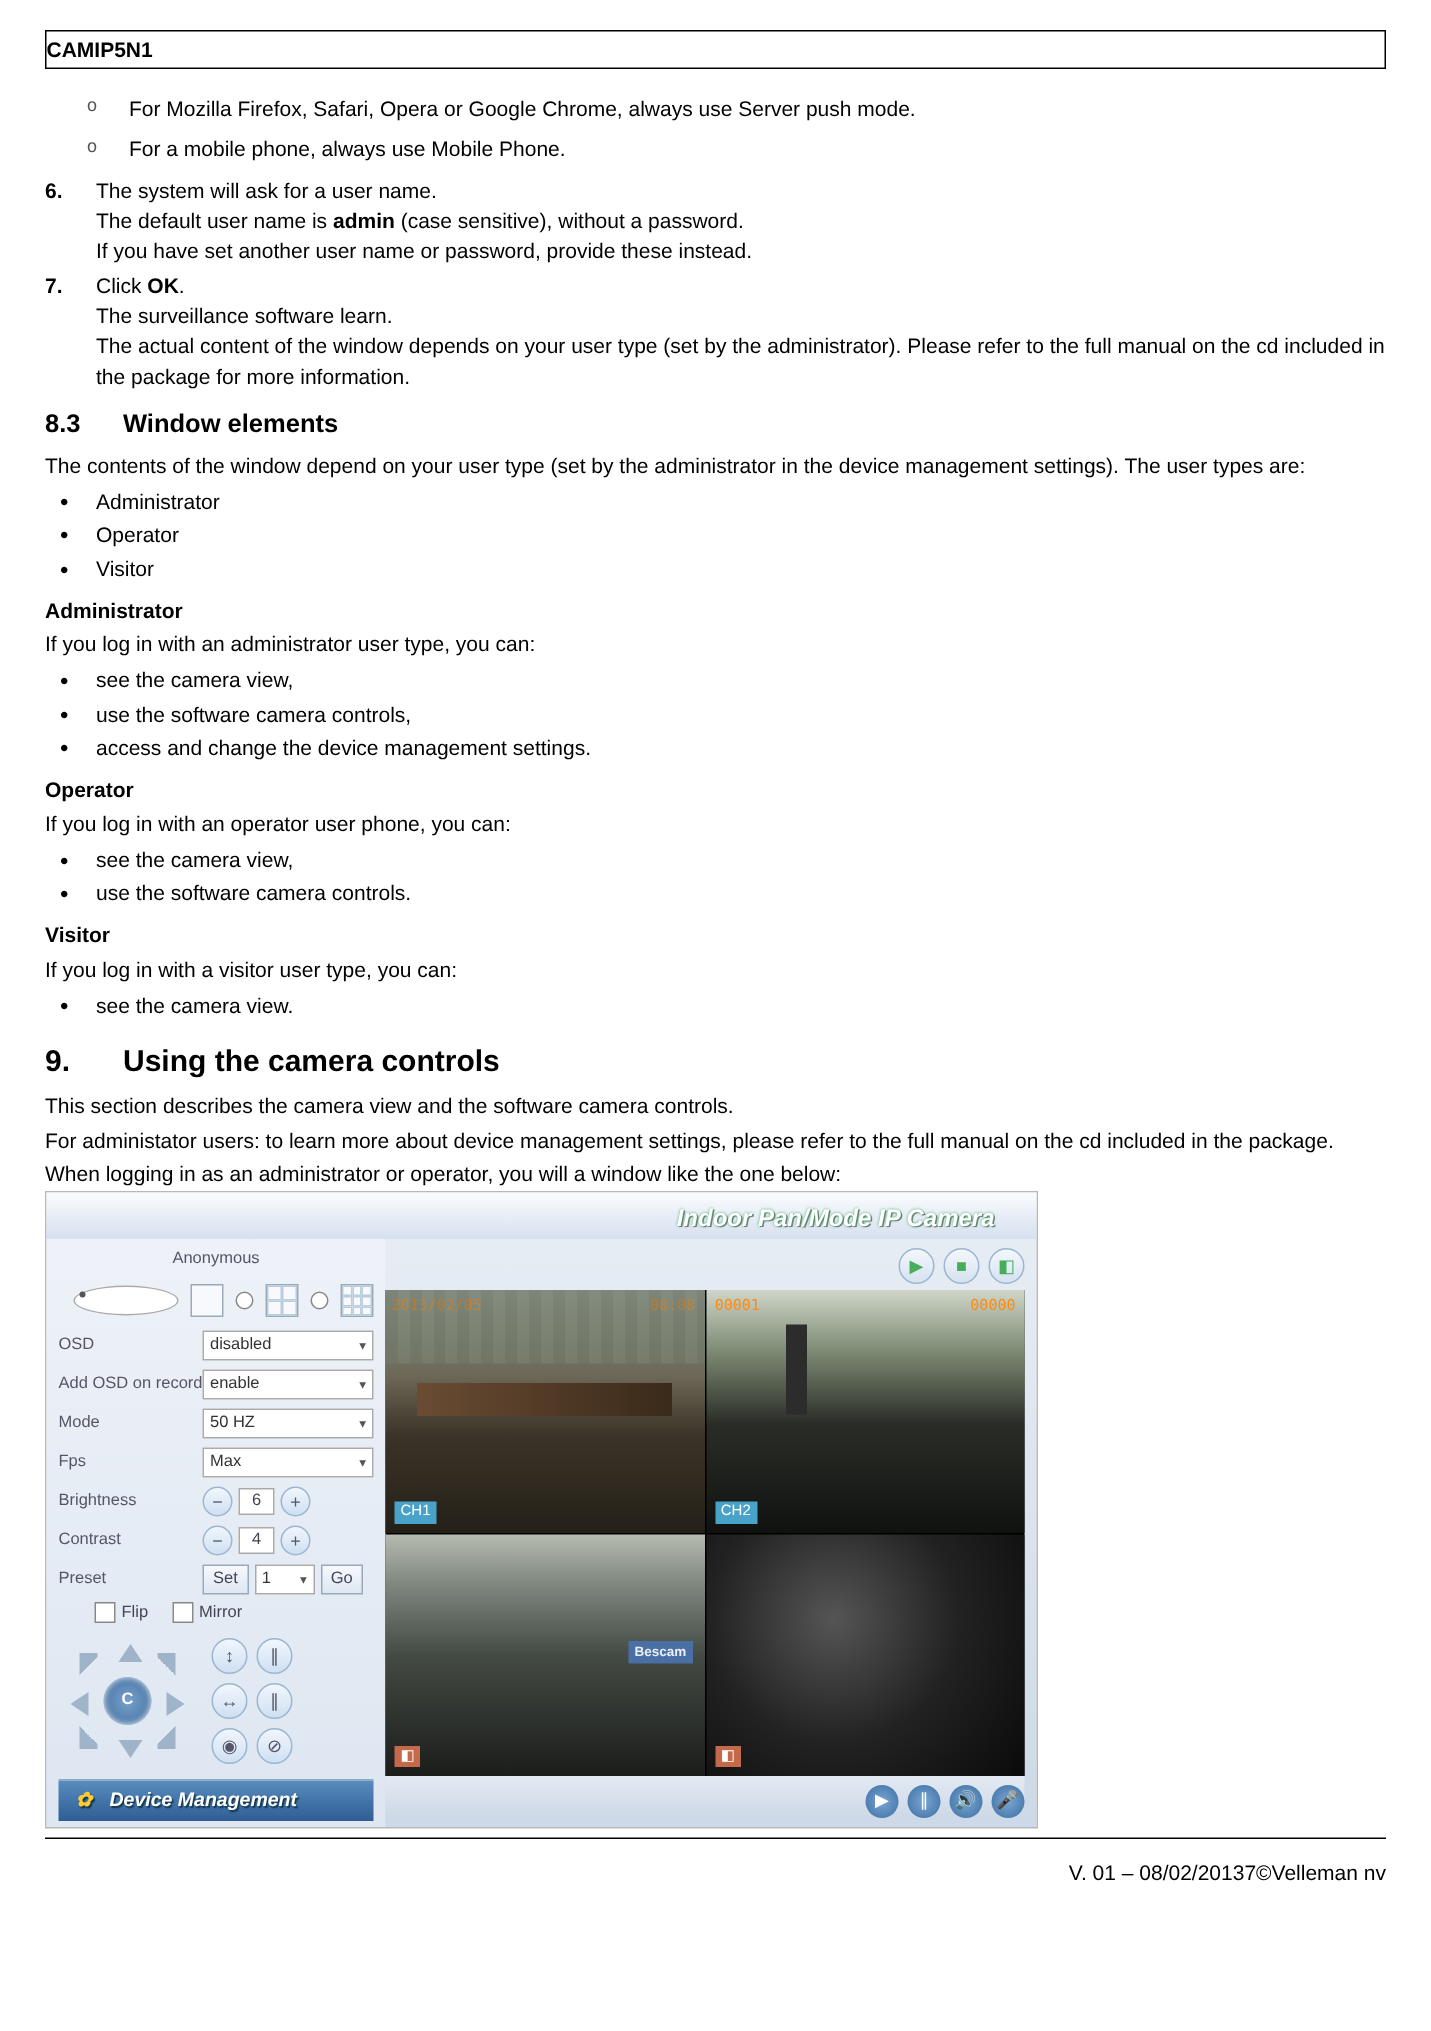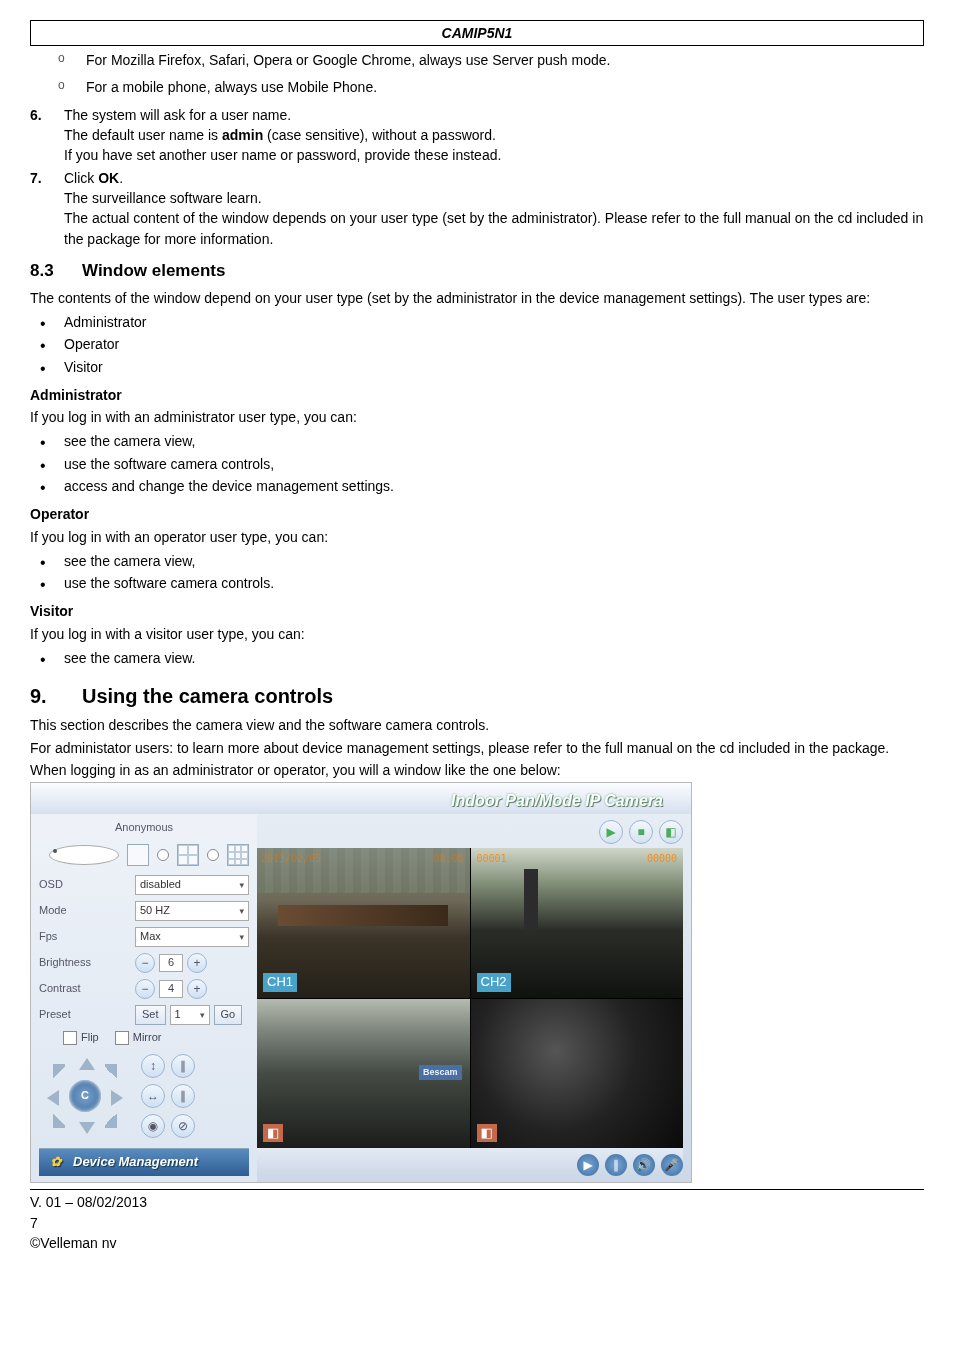--- a/index.html
+++ b/index.html
@@ -6,25 +6,23 @@
     font-family: Verdana, Arial, sans-serif;
     font-size: 14px;
     margin: 0;
     padding: 20px 30px;
     width: 894px;
     color: #000;
     line-height: 1.45;
   }
   .header-box {
     border: 1px solid #000;
-    text-align: center;
     font-weight: bold;
     padding: 2px 0;
-    margin-bottom: 4px;
-    font-style: italic;
+    margin-bottom: 16px;
   }
   ol {
     list-style: none;
     padding-left: 34px;
     margin: 4px 0;
   }
   ol > li {
     position: relative;
     margin-bottom: 2px;
   }
@@ -247,21 +245,21 @@
     gap: 1px; background: #000;
     min-height: 300px;
   }
   .feed {
     background: #3a3e3a;
     position: relative;
     overflow: hidden;
   }
   .feed .tag {
     position: absolute; left: 6px; bottom: 6px;
-    background: #49a3c9; color: #fff; font-size: 13px; padding: 0 4px; text-align: right;
+    background: #49a3c9; color: #fff; font-size: 10px; padding: 0 4px; text-align: right;
   }
   .feed1 { background: linear-gradient(180deg,#8a8f87 0%, #6d6857 35%, #3b3327 60%, #242018 100%); }
   .feed1::before {
     content: ""; position: absolute; left: 10%; right: 10%; top: 38%; height: 14%;
     background: linear-gradient(90deg,#6a4c33,#3a2a1a);
   }
   .feed1::after {
     content: ""; position: absolute; left: 0; right: 0; top: 0; height: 30%;
     background: repeating-linear-gradient(90deg,#6f7c6a 0 8px,#7c8a77 8px 16px);
     opacity: .5;
@@ -303,23 +301,22 @@
     background: radial-gradient(#7aa6d4,#3b6da0);
     color: #fff; display: flex; align-items: center; justify-content: center;
     font-size: 12px;
   }
 
   .footer {
     display: flex;
     justify-content: flex-end;
     border-top: 1px solid #000;
     margin-top: 6px;
-    padding-top: 2px;
+    padding-top: 12px;
     font-size: 14px;
-    flex-direction: column;
   }
 </style>
 </head>
 <body>
 
 <div class="header-box">CAMIP5N1</div>
 
 <ul class="sub">
   <li>For Mozilla Firefox, Safari, Opera or Google Chrome, always use Server push mode.</li>
   <li>For a mobile phone, always use Mobile Phone.</li>
@@ -350,21 +347,21 @@
 
 <div class="subhead">Administrator</div>
 <p>If you log in with an administrator user type, you can:</p>
 <ul class="bul">
   <li>see the camera view,</li>
   <li>use the software camera controls,</li>
   <li>access and change the device management settings.</li>
 </ul>
 
 <div class="subhead">Operator</div>
-<p>If you log in with an operator user type, you can:</p>
+<p>If you log in with an operator user phone, you can:</p>
 <ul class="bul">
   <li>see the camera view,</li>
   <li>use the software camera controls.</li>
 </ul>
 
 <div class="subhead">Visitor</div>
 <p>If you log in with a visitor user type, you can:</p>
 <ul class="bul">
   <li>see the camera view.</li>
 </ul>
@@ -399,20 +396,24 @@
             <div></div>
             <div></div>
             <div></div>
             <div></div>
           </span>
       </div>
 
       <div class="ctrl-row">
           <span class="lbl">OSD</span>
           <span class="sel">disabled</span>
+        </div>
+      <div class="ctrl-row">
+          <span class="lbl">Add OSD on record</span>
+          <span class="sel">enable</span>
         </div>
       <div class="ctrl-row">
           <span class="lbl">Mode</span>
           <span class="sel">50 HZ</span>
         </div>
       <div class="ctrl-row">
           <span class="lbl">Fps</span>
           <span class="sel">Max</span>
         </div>
       <div class="ctrl-row">

